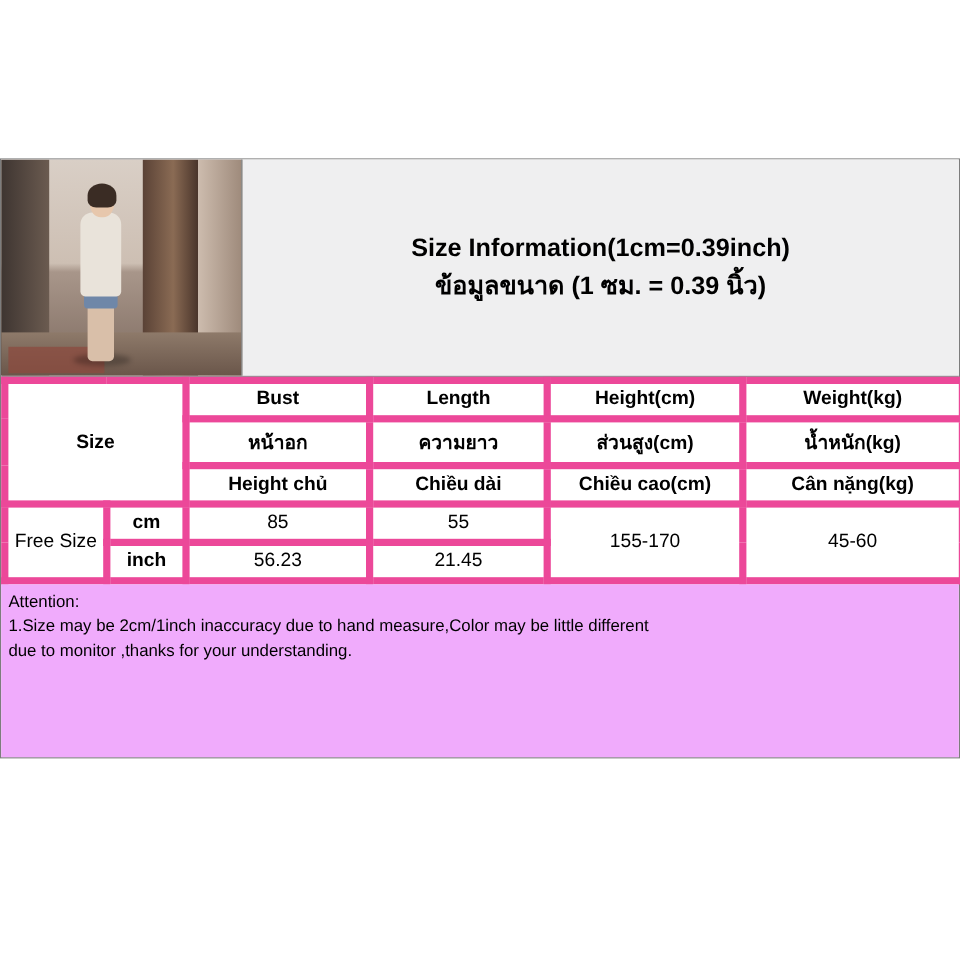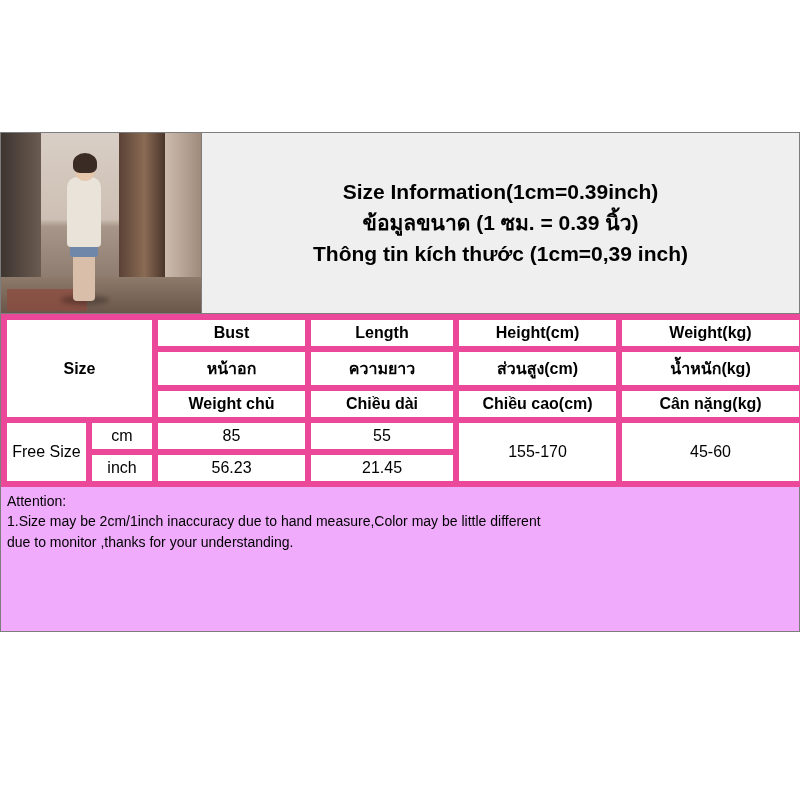--- a/index.html
+++ b/index.html
@@ -149,21 +149,21 @@
     font-size: 26px;
     font-weight: bold;
     background: #efeff0;
   }
   td.col-head {
     font-weight: bold;
     background: #efeff0;
     font-size: 16px;
   }
   td.unit {
-    font-weight: normal;
+    font-weight: bold;
     font-size: 16px;
     background: #ffffff;
   }
   td.freesize {
     font-weight: normal;
     font-size: 16px;
     background: #efeff0;
   }
   td.value { font-size: 17px; }
   
@@ -192,21 +192,20 @@
       <div class="model-shadow"></div>
       <div class="model-legs"></div>
       <div class="model-shorts"></div>
       <div class="model-body"></div>
       <div class="model-head"></div>
       <div class="model-hair"></div>
     </div>
     <div class="title-cell">
       <div class="title-line">Size Information(1cm=0.39inch)</div>
       <div class="title-line">ข้อมูลขนาด (1 ซม. = 0.39 นิ้ว)</div>
-      <div class="title-line">Thông tin kích thước (1cm=0,39 inch)</div>
     </div>
   </div>
 
   <table class="size-table">
     <colgroup>
       <col style="width:85px">
       <col style="width:66px">
       <col style="width:153px">
       <col style="width:148px">
       <col style="width:163px">
@@ -220,21 +219,21 @@
         <td class="col-head">Height(cm)</td>
         <td class="col-head">Weight(kg)</td>
       </tr>
       <tr>
         <td class="col-head">หน้าอก</td>
         <td class="col-head">ความยาว</td>
         <td class="col-head">ส่วนสูง(cm)</td>
         <td class="col-head">น้ำหนัก(kg)</td>
       </tr>
       <tr>
-        <td class="col-head">Weight chủ</td>
+        <td class="col-head">Height chủ</td>
         <td class="col-head">Chiều dài</td>
         <td class="col-head">Chiều cao(cm)</td>
         <td class="col-head">Cân nặng(kg)</td>
       </tr>
       <tr>
         <td class="freesize" rowspan="2">Free Size</td>
         <td class="unit">cm</td>
         <td class="value">85</td>
         <td class="value">55</td>
         <td class="value gray" rowspan="2">155-170</td>

